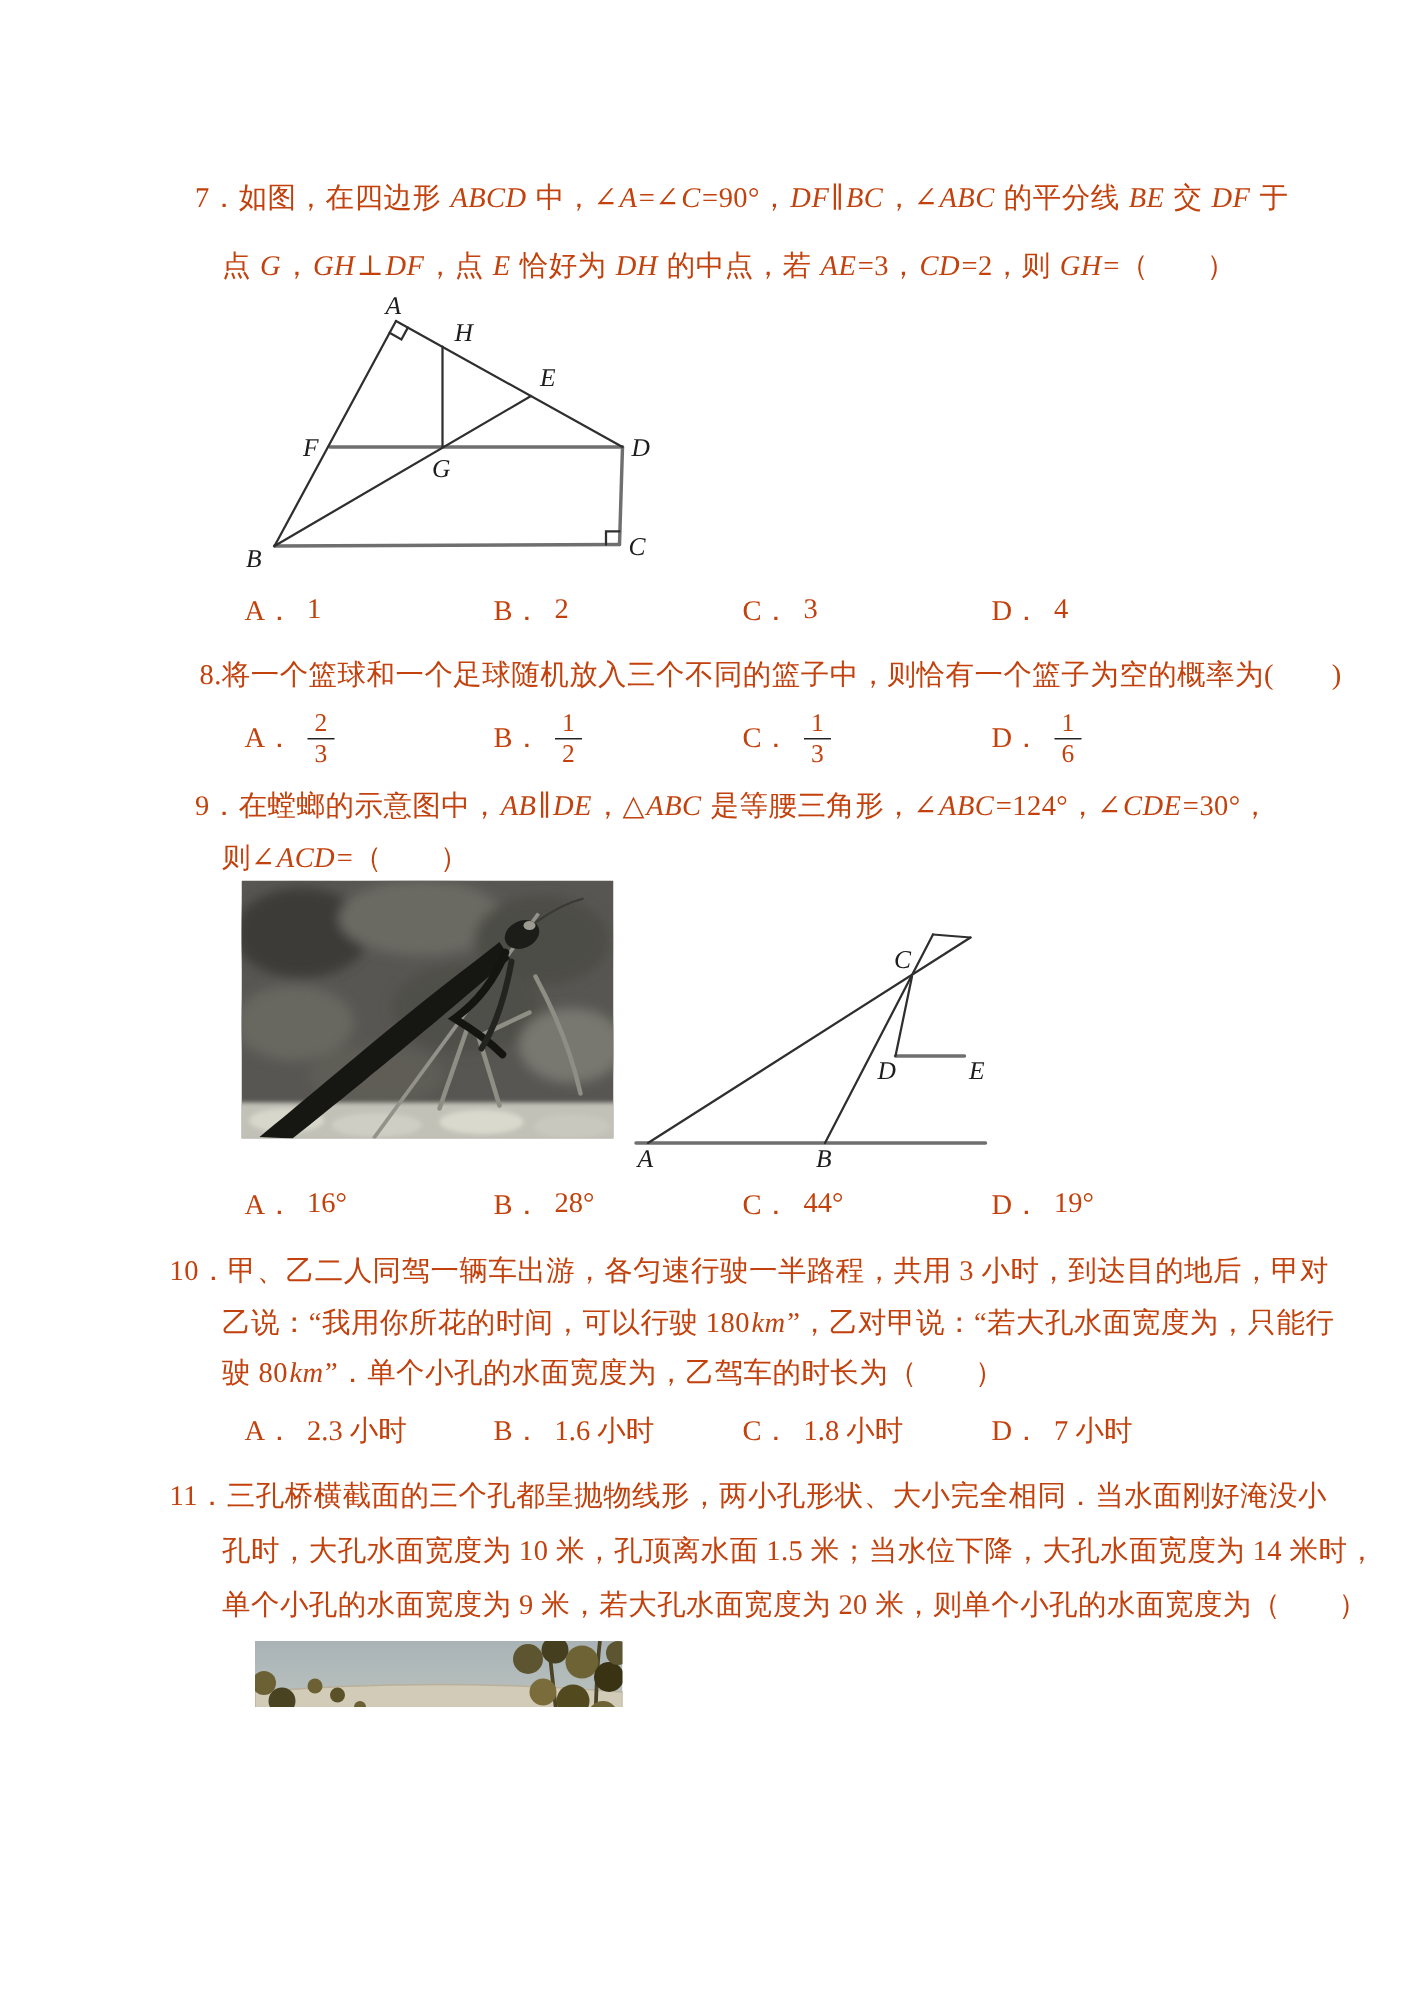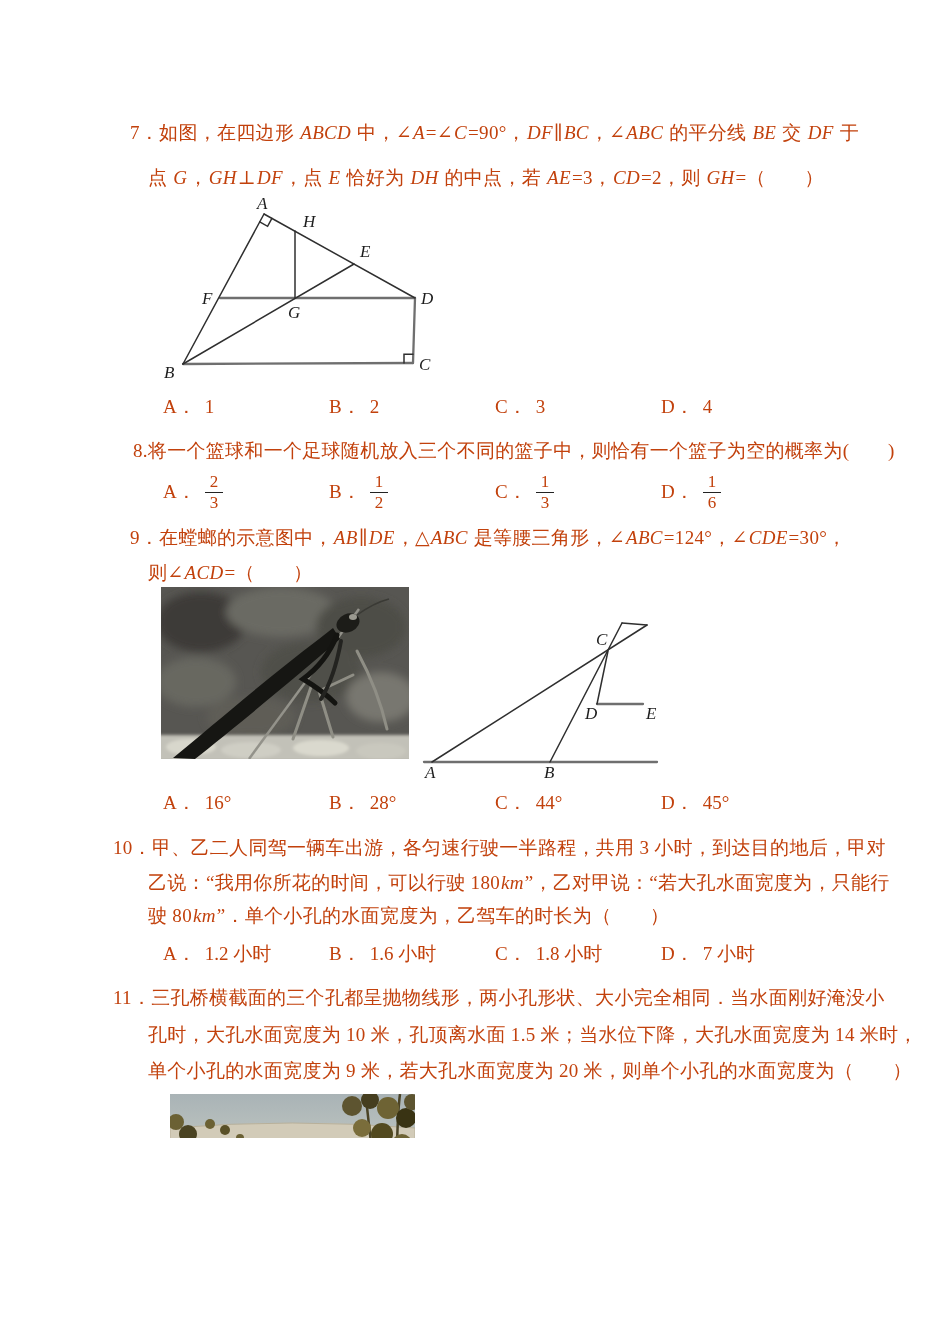--- a/index.html
+++ b/index.html
@@ -175,32 +175,32 @@
     <div class="opt">
         <span class="lbl">B．</span>
         <span>28°</span>
       </div>
     <div class="opt">
         <span class="lbl">C．</span>
         <span>44°</span>
       </div>
     <div class="opt">
         <span class="lbl">D．</span>
-        <span>45°</span>
+        <span>19°</span>
       </div>
   </div>
 
   <div class="line" style="left:113px;top:836px"><span>10．甲、乙二人同驾一辆车出游，各匀速行驶一半路程，共用 3 小时，到达目的地后，甲对</span></div>
   <div class="line" style="left:148px;top:871px"><span>乙说：“我用你所花的时间，可以行驶 180</span><span class="math">km</span><span>”，乙对甲说：“若大孔水面宽度为，只能行</span></div>
   <div class="line" style="left:148px;top:904px"><span>驶 80</span><span class="math">km</span><span>”．单个小孔的水面宽度为，乙驾车的时长为（　　）</span></div>
 
   <div class="opts" style="top:941px">
     <div class="opt">
         <span class="lbl">A．</span>
-        <span>1.2 小时</span>
+        <span>2.3 小时</span>
       </div>
     <div class="opt">
         <span class="lbl">B．</span>
         <span>1.6 小时</span>
       </div>
     <div class="opt">
         <span class="lbl">C．</span>
         <span>1.8 小时</span>
       </div>
     <div class="opt">

